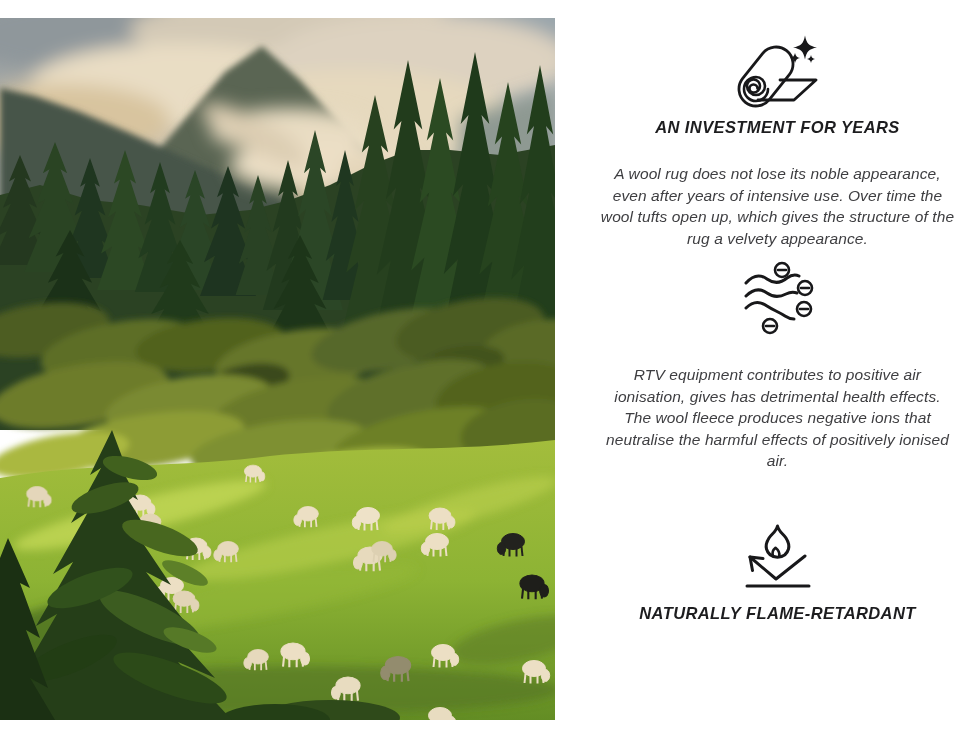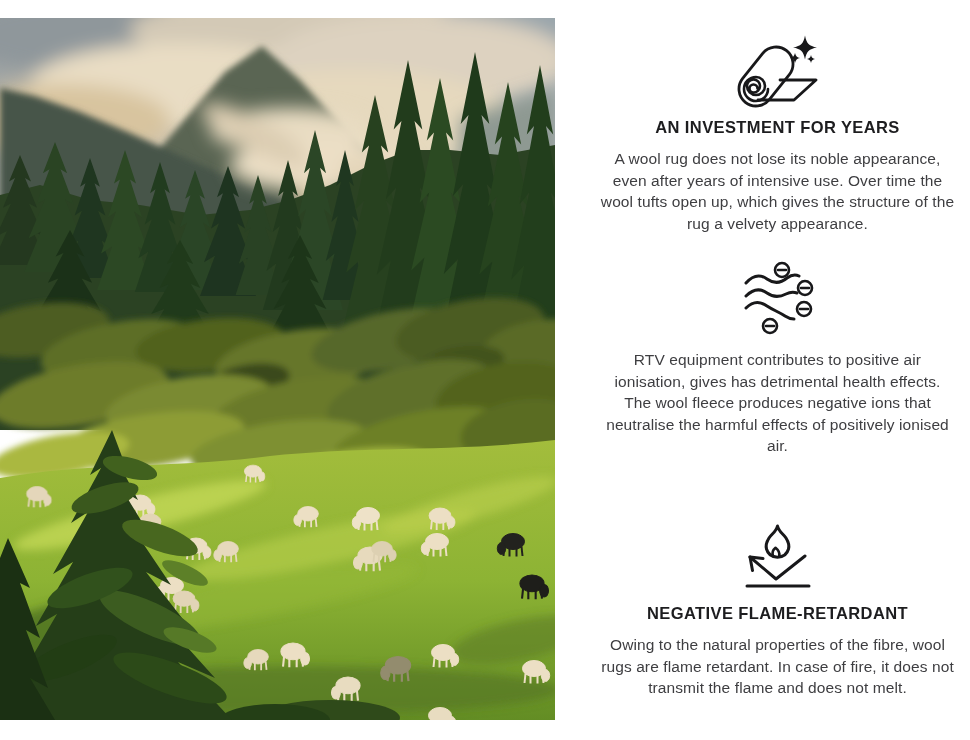--- a/index.html
+++ b/index.html
@@ -1,27 +1,27 @@
 <!DOCTYPE html>
 <html><head>
 <meta charset="utf-8">
 <style>
   html,body{margin:0;padding:0;background:#ffffff;}
   body{width:970px;height:740px;overflow:hidden;font-family:"Liberation Sans",sans-serif;}
-  .page{position:relative;width:970px;height:740px;background:#ffffff;}
+  .page{position:relative;width:970px;height:740px;background:#ffffff;font-style:italic;}
   .hero{position:absolute;left:0;top:18px;width:555px;height:702px;margin:0;}
   .hero svg{display:block;width:555px;height:702px;}
   .features{position:absolute;left:590px;top:0;width:375px;height:740px;}
   .feature{position:absolute;left:0;width:100%;text-align:center;}
   .feature.f1{top:30px;}
   .feature.f2{top:258px;}
   .feature.f3{top:518px;}
   .feature .icon-wrap{display:flex;justify-content:center;}
   .feature h3{margin:10px 0 0;font-size:16.5px;font-weight:bold;letter-spacing:.4px;color:#1d1d1f;}
-  .feature p{margin:11px auto 0;font-size:15.5px;line-height:21.5px;letter-spacing:.1px;color:#3e3e41;width:354px;}
+  .feature p{margin:26px auto 0;font-size:15.5px;line-height:21.5px;letter-spacing:.1px;color:#3e3e41;width:354px;}
   .ico{stroke:#18181a;fill:none;stroke-linecap:round;stroke-linejoin:round;}
 </style>
 </head>
 <body>
 
 <div class="page">
 
   <figure class="hero">
     <svg viewBox="0 0 555 702" preserveAspectRatio="none">
       <defs>
@@ -228,18 +228,17 @@
     <section class="feature f3">
       <div class="icon-wrap">
         <svg width="84" height="76" viewBox="0 0 84 76">
           <path class="ico" d="M41.5,8 C40.5,13.5 35.5,16 33,20 C30.5,24 29.5,27.5 30.5,31 C31.8,35.8 36,39 41.5,39.3 C47,39 51.2,35.8 52.5,31 C53.5,27.5 52.5,24 50,20 C47.5,16 42.5,13.5 41.5,8 Z" stroke-width="3"></path>
           <path class="ico" d="M37,38 C35.8,34.5 37,31.8 39.5,29.8 C42,31.8 44,34 43.2,37.8" stroke-width="2.6"></path>
           <path class="ico" d="M69,38 L40,61 L14,39" stroke-width="3"></path>
           <path class="ico" d="M14,39 L27,40.5 M14,39 L16.5,52.5" stroke-width="3"></path>
           <path class="ico" d="M11,68 L73,68" stroke-width="3"></path>
         </svg>
       </div>
-      <h3>NEGATIVE FLAME-RETARDANT</h3>
-      <p>Owing to the natural properties of the fibre, wool rugs are flame retardant. In case of fire, it does not transmit the flame and does not melt.</p>
+      <h3>NATURALLY FLAME-RETARDANT</h3>
     </section>
 
   </div>
 </div>
 
 </body></html>

